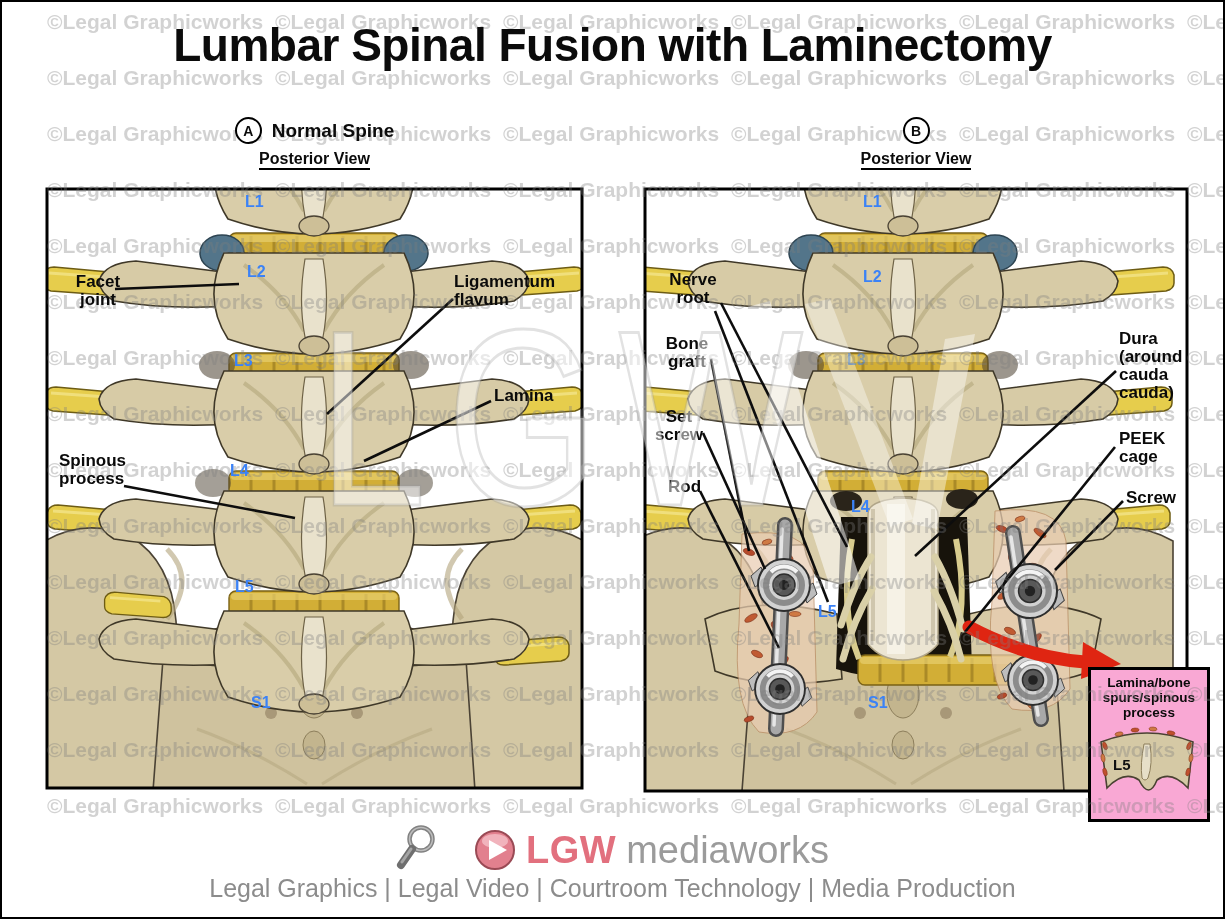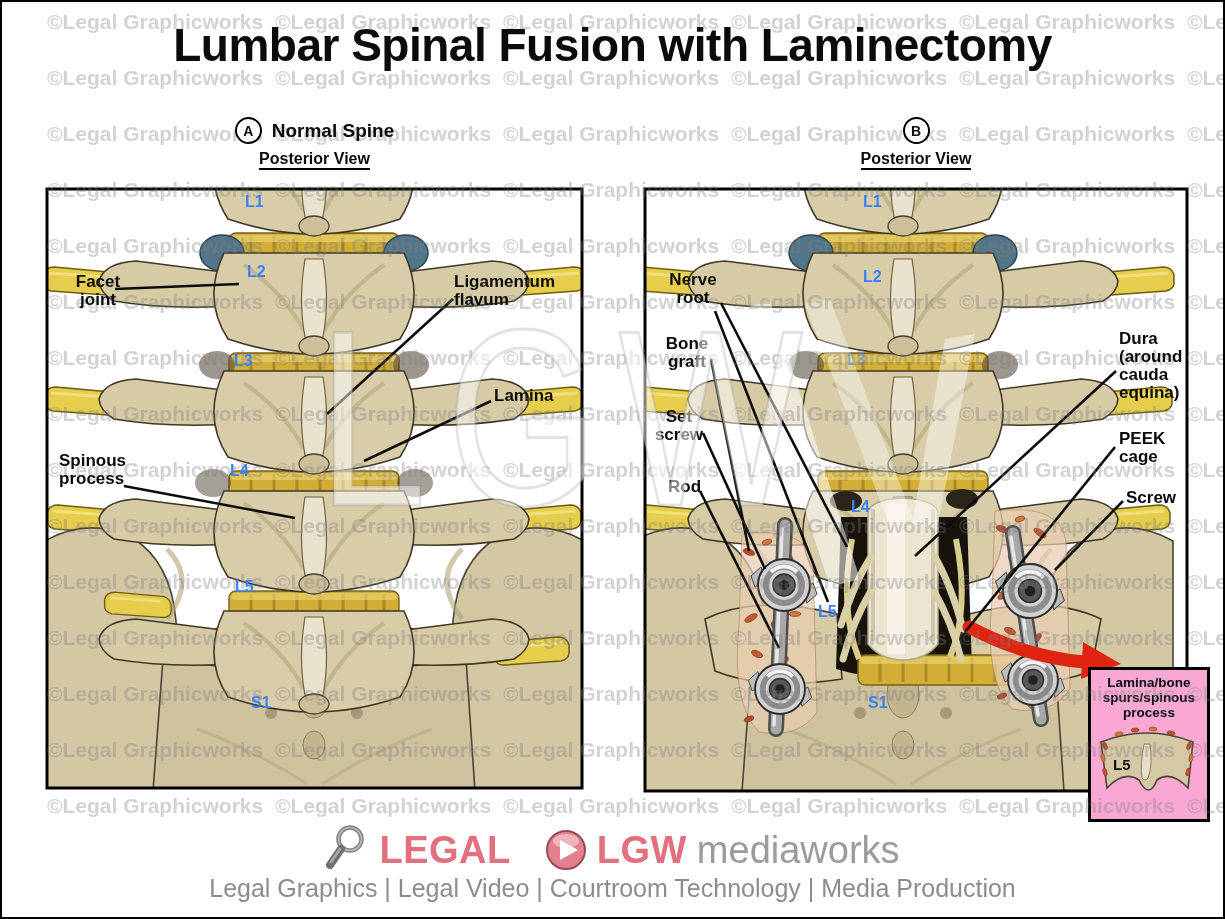--- a/index.html
+++ b/index.html
@@ -408,21 +408,21 @@
     <span>Set</span>
       <span>screw</span>
   </div>
   <div class="lbl" style="left:666px;top:476px;">
     <span>Rod</span>
   </div>
   <div class="lbl" style="left:1117px;top:328px;">
     <span>Dura</span>
       <span>(around</span>
     <span>cauda</span>
-      <span>equina)</span>
+      <span>cauda)</span>
   </div>
   <div class="lbl" style="left:1117px;top:428px;">
     <span>PEEK</span>
       <span>cage</span>
   </div>
   <div class="lbl" style="left:1124px;top:487px;">
     <span>Screw</span>
   </div>
   <span class="lvl" style="left:861px;top:191px;">L1</span>
   <span class="lvl" style="left:861px;top:266px;">L2</span>
@@ -456,21 +456,20 @@
     </svg>
   </div>
 
   <div class="txt" id="footer">
     <svg width="44" height="52" viewBox="0 0 44 52">
       <circle cx="25" cy="15" r="11.5" fill="none" stroke="#828282" stroke-width="4.5"></circle>
       <circle cx="25" cy="15" r="11.5" fill="none" stroke="#bdbdbd" stroke-width="1.5"></circle>
       <line x1="16" y1="25" x2="5" y2="41" stroke="#6f6f6f" stroke-width="8" stroke-linecap="round"></line>
       <line x1="15" y1="25" x2="6" y2="38" stroke="#a5a5a5" stroke-width="3" stroke-linecap="round"></line>
     </svg>
-    <span class="brand"><b class="pink" style="color: rgb(226, 112, 126);">LEGAL</b></span>
     <span style="width:14px;"></span>
     <svg width="42" height="42" viewBox="0 0 42 42">
       <circle cx="21" cy="21" r="19" fill="#e2808e" stroke="#9a4a55" stroke-width="2"></circle>
       <ellipse cx="21" cy="12" rx="13" ry="7" fill="#f3bcc4" opacity=".85"></ellipse>
       <polygon points="15,11 33,21 15,31" fill="#ffffff"></polygon>
     </svg>
     <span class="brand"><b class="pink" style="color: rgb(226, 112, 126);">LGW</b></span>
     <span class="brand gray" style="color: rgb(155, 155, 155);">mediaworks</span>
   </div>
   <div class="txt" id="tagline">Legal Graphics | Legal Video | Courtroom Technology | Media Production</div>

